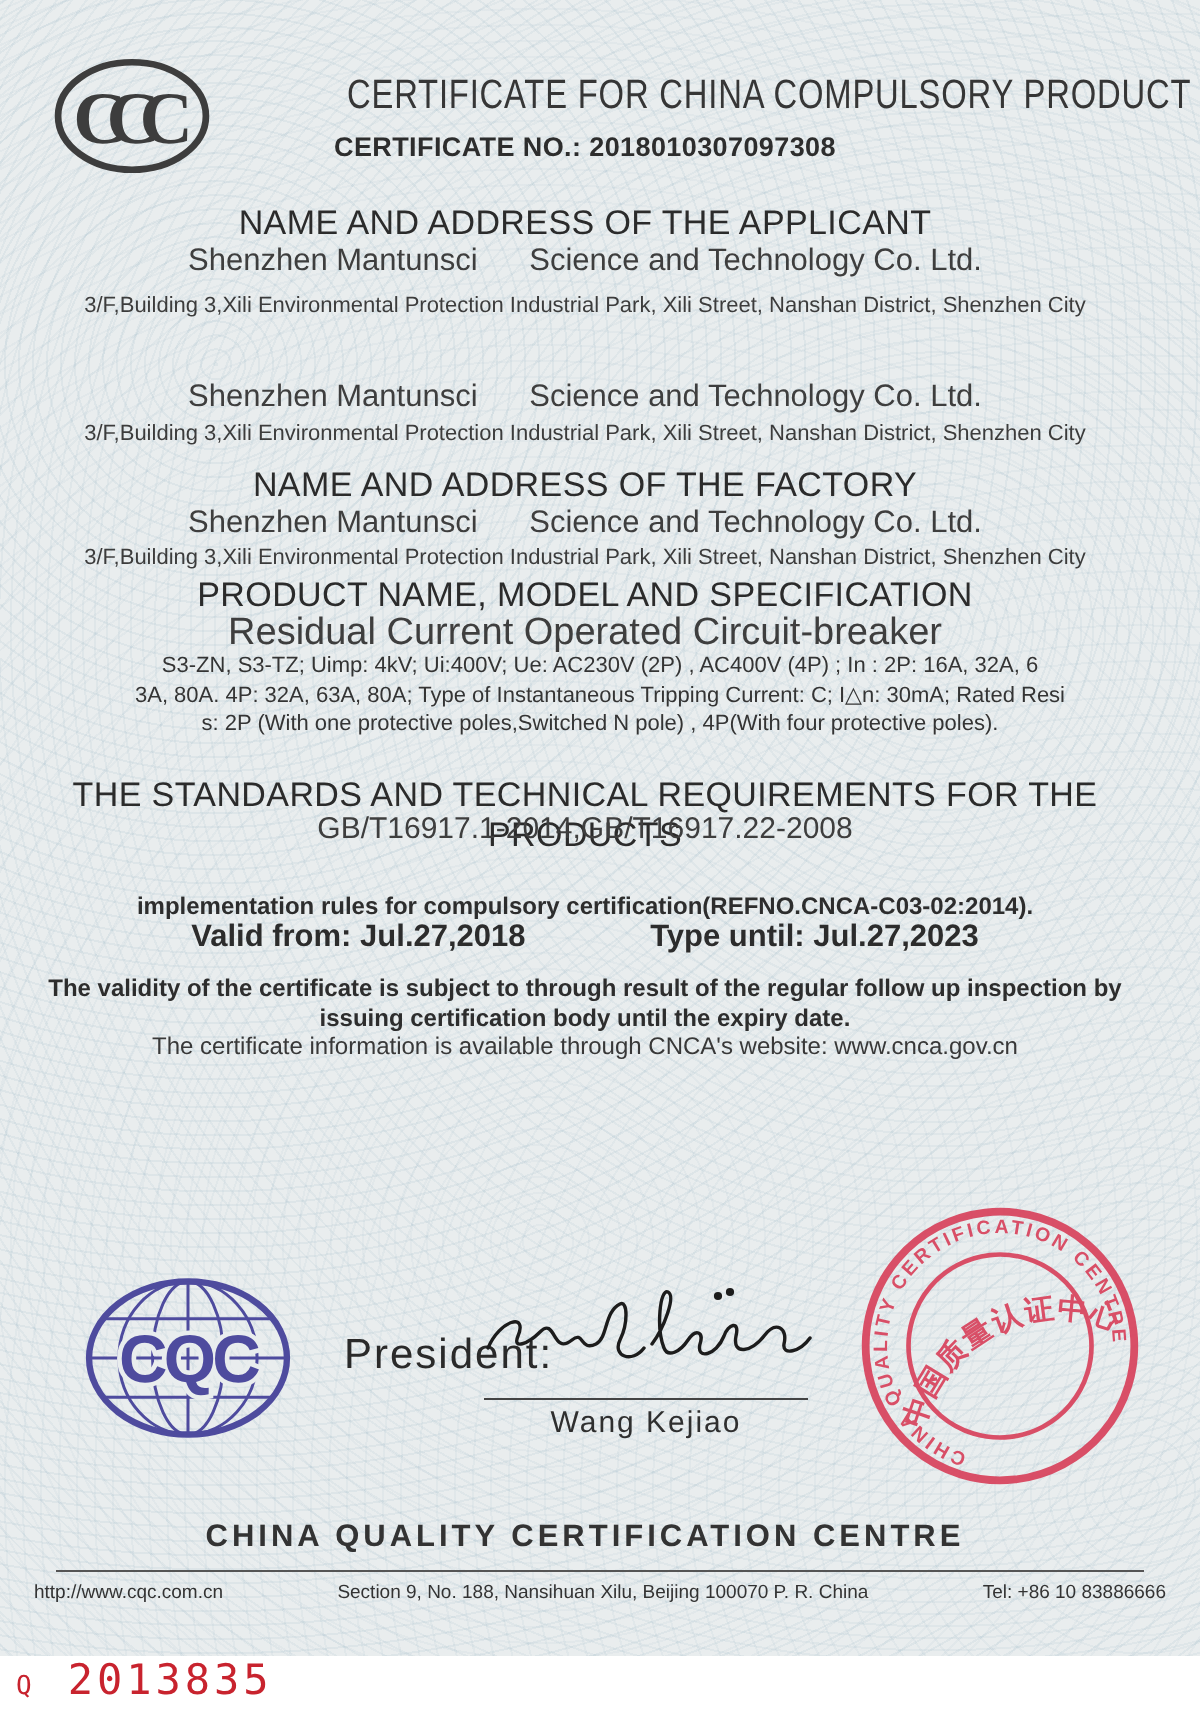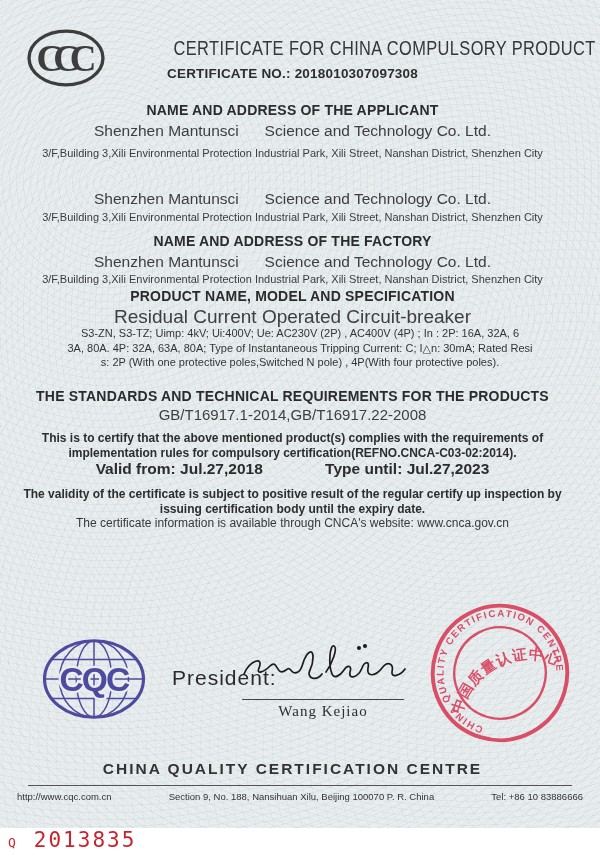--- a/index.html
+++ b/index.html
@@ -15,34 +15,34 @@
       repeating-radial-gradient(circle at 18% 22%, rgba(150,180,195,.14) 0 1px, transparent 1px 7px),
       repeating-radial-gradient(circle at 78% 38%, rgba(150,180,195,.12) 0 1px, transparent 1px 6px),
       repeating-radial-gradient(circle at 45% 75%, rgba(160,185,200,.10) 0 1px, transparent 1px 8px),
       repeating-radial-gradient(circle at 95% 90%, rgba(150,180,195,.10) 0 1px, transparent 1px 9px);
   }
   .abs{position:absolute;left:0;right:15px;text-align:center;}
   .title-wrap{position:absolute;left:104px;right:6px;top:36px;text-align:center;}
   .title{display:inline-block;transform:scaleX(.8);transform-origin:center;
          font-size:20.5px;font-weight:500;letter-spacing:.5px;color:#363636;white-space:nowrap;}
   .certno{top:66px;font-size:13.5px;font-weight:bold;color:#2d2d2d;letter-spacing:.2px;}
-  .h{font-weight:bold;font-size:14px;color:#2b2b2b;letter-spacing:.2px;}
+  .h{font-weight:normal;font-size:17px;color:#2b2b2b;letter-spacing:.2px;}
   .nm{font-size:15.5px;color:#3e3e3e;white-space:pre;}
   .ad{font-size:11px;color:#3c3c3c;}
   .spec{position:absolute;left:58px;right:58px;top:326px;text-align:center;}
   .spec div{font-size:11px;line-height:14.6px;color:#343434;white-space:nowrap;}
   .bline{font-size:12px;font-weight:bold;color:#2d2d2d;}
   .nline{font-size:12px;color:#383838;}
   .validrow{top:460px;font-size:15.5px;font-weight:bold;color:#2c2c2c;}
   .validrow .dt{font-weight:600;}
   .gap{display:inline-block;width:58px;}
   .president{position:absolute;left:172px;top:666px;font-size:21px;color:#2a2a2a;letter-spacing:1px;}
   .sigline{position:absolute;left:242px;top:699px;width:162px;border-top:1.2px solid #444;}
   .signer{position:absolute;left:234px;top:703px;width:178px;text-align:center;
-          font-family:Liberation Serif, serif;font-size:15px;color:#2f2f2f;letter-spacing:1px;}
+          font-family:Liberation Sans, sans-serif;font-size:15px;color:#2f2f2f;letter-spacing:1px;}
   .f-centre{top:760px;font-size:15.5px;font-weight:bold;letter-spacing:2px;color:#333;}
   .f-line{position:absolute;left:28px;right:28px;top:785px;border-top:1.6px solid #555;}
   .f-row{position:absolute;left:0;right:0;top:791px;display:flex;justify-content:space-between;
          padding:0 17px;font-size:9.5px;color:#333;}
   .serial{position:absolute;left:8px;top:828px;display:flex;align-items:baseline;
           font-family:"DejaVu Sans Mono","Liberation Mono",monospace;color:#c8232e;}
   .serial .q{font-size:13px;margin-right:18px;}
   .serial .num{font-size:21px;letter-spacing:2px;}
   svg{display:block;}
   .ccc-logo{position:absolute;left:24px;top:24px;}
@@ -81,31 +81,30 @@
 
   <div class="spec">
     <div>S3-ZN, S3-TZ; Uimp: 4kV; Ui:400V; Ue: AC230V (2P) ,  AC400V (4P) ; In : 2P: 16A, 32A, 6</div>
     <div>3A, 80A.  4P: 32A, 63A, 80A;  Type of Instantaneous Tripping Current: C; I△n: 30mA; Rated Resi</div>
     <div>s: 2P (With one protective poles,Switched N pole) , 4P(With four protective poles).</div>
   </div>
 
   <div class="abs h" style="top:388px">THE STANDARDS AND TECHNICAL REQUIREMENTS FOR THE PRODUCTS</div>
   <div class="abs nm" style="top:406px;font-size:15px">GB/T16917.1-2014,GB/T16917.22-2008</div>
 
-  <div class="abs bline" style="top:431px">This is to certify that the above mentioned product(s) complies with the requirements of</div>
   <div class="abs bline" style="top:446px">implementation rules for compulsory certification(REFNO.CNCA-C03-02:2014).</div>
 
   <div class="abs validrow">
     <span>Valid from:</span>
     <span class="dt">Jul.27,2018</span><span class="gap"></span>
     <span>Type until:</span>
     <span class="dt">Jul.27,2023</span>
   </div>
 
-  <div class="abs bline" style="top:487px">The validity of the certificate is subject to positive result of the regular certify up inspection by</div>
+  <div class="abs bline" style="top:487px">The validity of the certificate is subject to through result of the regular follow up inspection by</div>
   <div class="abs bline" style="top:502px">issuing certification body until the expiry date.</div>
   <div class="abs nline" style="top:516px">The certificate information is available through CNCA's website: www.cnca.gov.cn</div>
 
   <svg class="cqc-logo" width="112" height="94" viewBox="0 0 120 100">
     <defs>
         <clipPath id="gclip">
           <ellipse cx="60" cy="50" rx="53" ry="41"></ellipse>
         </clipPath>
       </defs>
     <ellipse cx="60" cy="50" rx="53" ry="41" fill="none" stroke="#4e4b9e" stroke-width="3.4"></ellipse>

